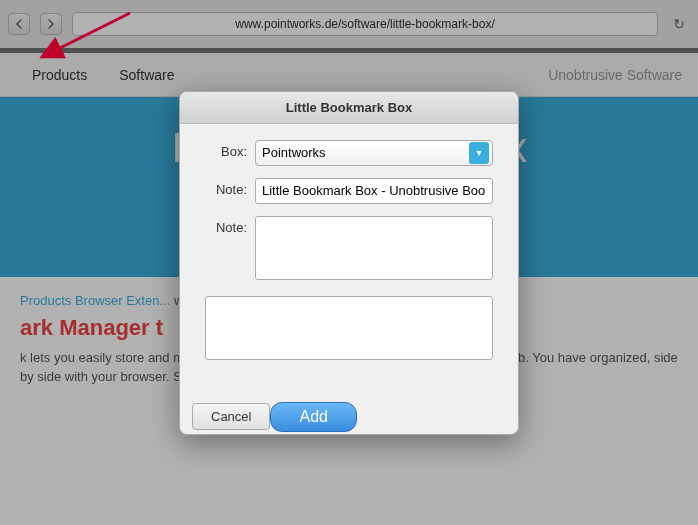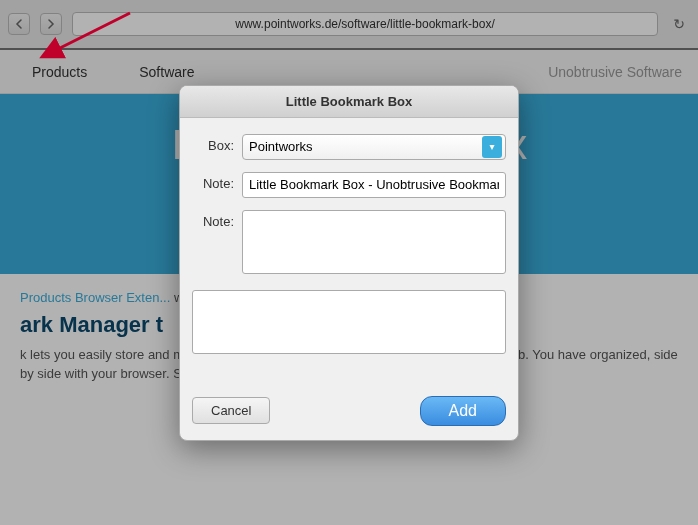--- a/index.html
+++ b/index.html
@@ -1,21 +1,21 @@
 <!DOCTYPE html>
 <html><head>
   <meta charset="utf-8">
   <style>
     * { box-sizing: border-box; margin: 0; padding: 0; }
     body { font-family: -apple-system, BlinkMacSystemFont, 'Helvetica Neue', Arial, sans-serif; width: 698px; height: 525px; overflow: hidden; position: relative; background: #fff; }
 
     
     .browser-chrome {
       background: #e8e8e8;
-      border-bottom: 2px solid #737373;
+      border-bottom: 5px solid #737373;
       padding: 24px 8px;
       display: flex;
       align-items: center;
       gap: 10px;
       height: 36px;
     }
     .browser-btn {
       width: 22px; height: 22px;
       border: 1px solid #bbb;
       background: linear-gradient(to bottom, #f5f5f5, #e0e0e0);
@@ -45,21 +45,20 @@
     }
 
     
     .nav-bar {
       background: #f5f5f5;
       border-bottom: 1px solid #ddd;
       display: flex;
       align-items: center;
       padding: 0 16px;
       height: 44px;
-      gap: 20px;
     }
     .nav-link {
       font-size: 14px;
       color: #333;
       padding: 0 16px;
       height: 44px;
       display: flex; align-items: center;
       cursor: pointer;
       text-decoration: none;
     }
@@ -122,21 +121,21 @@
       color: #555;
       line-height: 1.5;
     }
     .content-link {
       color: #3aaedc;
       text-decoration: none;
     }
     .content-heading {
       font-size: 22px;
       font-weight: bold;
-      color: #0c4a6e;
+      color: #ef4444;
       margin-bottom: 4px;
     }
 
     
     .modal-overlay {
       position: absolute;
       top: 0; left: 0; right: 0; bottom: 0;
       background: rgba(0,0,0,0.3);
       display: flex;
       align-items: center;
@@ -154,21 +153,21 @@
     .modal-title-bar {
       background: linear-gradient(to bottom, #e8e8e8, #d0d0d0);
       border-bottom: 1px solid #bbb;
       padding: 8px 12px;
       text-align: center;
       font-size: 13px;
       font-weight: 600;
       color: #333;
     }
     .modal-body {
-      padding: 16px 12px;
+      padding: 16px 25px;
     }
     .modal-row {
       display: flex;
       align-items: flex-start;
       margin-bottom: 12px;
     }
     .modal-label {
       width: 50px;
       text-align: right;
       font-size: 13px;
@@ -228,23 +227,22 @@
       background: #fff;
       resize: none;
     }
     .tag-icon {
       font-size: 14px;
       color: #555;
       margin-top: 4px;
     }
     .modal-footer {
       display: flex;
-      justify-content: space-between;
       align-items: center;
-      padding: 10px 12px 14px;
+      padding: 10px 12px 2px;
     }
     .btn-cancel {
       background: linear-gradient(to bottom, #f5f5f5, #e0e0e0);
       border: 1px solid #aaa;
       border-radius: 4px;
       padding: 5px 18px;
       font-size: 13px;
       cursor: pointer;
       color: #333;
     }

